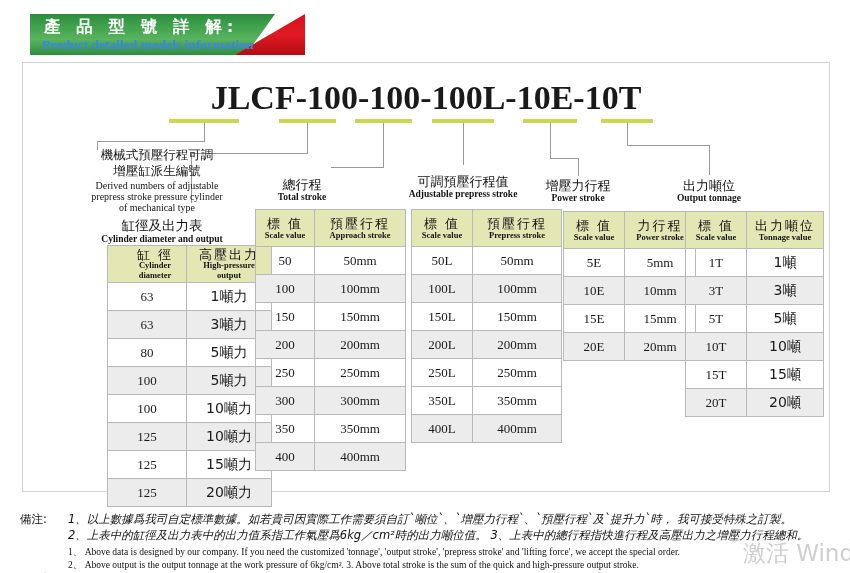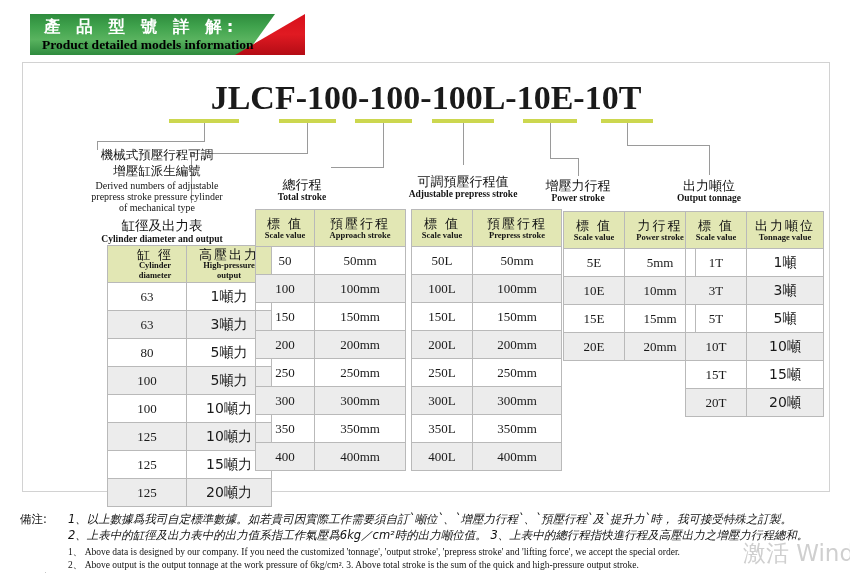--- a/index.html
+++ b/index.html
@@ -26,21 +26,21 @@
   }
   .banner-cn{
     position:absolute;left:14px;top:2px;width:215px;
     font-family:"DejaVu Sans", sans-serif;
     font-weight:bold;font-size:16.5px;color:#ffffff;
     letter-spacing:5px;white-space:nowrap;
   }
   .banner-en{
     position:absolute;left:12px;top:23px;width:230px;
     font-family:"Liberation Serif", serif;
-    font-weight:bold;font-size:13.5px;color:#000000;white-space:nowrap;
+    font-weight:bold;font-size:13.5px;color:#3b82f6;white-space:nowrap;
   }
 
   
   .frame{
     position:absolute;left:22px;top:62px;width:806px;height:428px;
     border:1px solid #d2d2d2;background:#fff;
   }
 
   
   .model{
@@ -316,24 +316,20 @@
             <td>150mm</td>
           </tr>
         <tr class="alt">
             <td>200L</td>
             <td>200mm</td>
           </tr>
         <tr>
             <td>250L</td>
             <td>250mm</td>
           </tr>
-        <tr class="alt">
-            <td>300L</td>
-            <td>300mm</td>
-          </tr>
         <tr>
             <td>350L</td>
             <td>350mm</td>
           </tr>
         <tr class="alt">
             <td>400L</td>
             <td>400mm</td>
           </tr>
       </tbody>
     </table>

